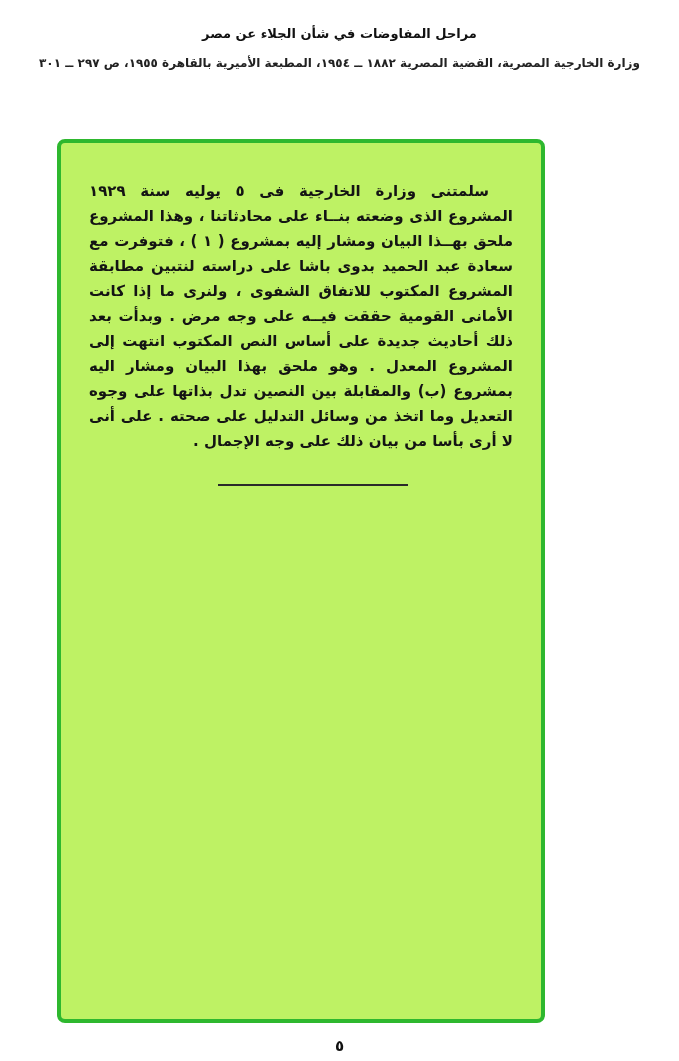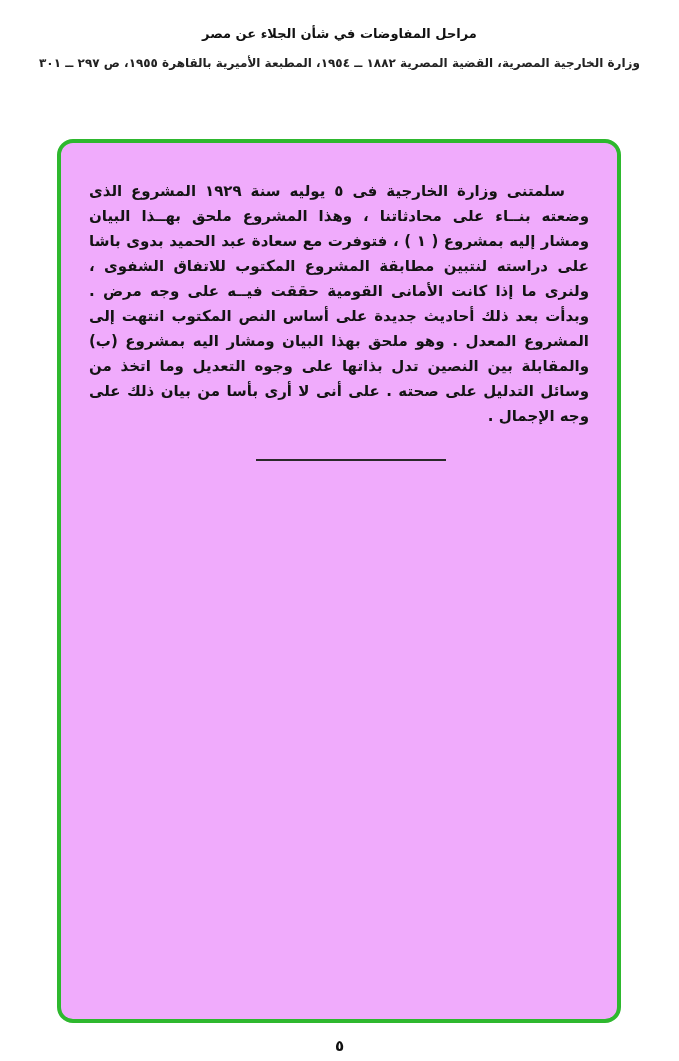--- a/index.html
+++ b/index.html
@@ -37,26 +37,26 @@
     font-size: 12px;
     font-weight: bold;
     color: #222;
   }
 
   
   .frame {
     position: absolute;
     left: 57px;
     top: 139px;
-    width: 564px;
+    width: 488px;
     height: 884px;
     box-sizing: border-box;
     border: 4px solid var(--frame-border, #2eb82e);
-    border-radius: 16px;
-    background: #f0abfc;
+    border-radius: 8px;
+    background: #bef264;
   }
   .body-text {
     direction: rtl;
     text-align: justify;
     text-indent: 24px;
     margin: 36px 28px 0 28px;
     font-size: 15px;
     line-height: 25px;
     font-weight: bold;
     color: #141414;

